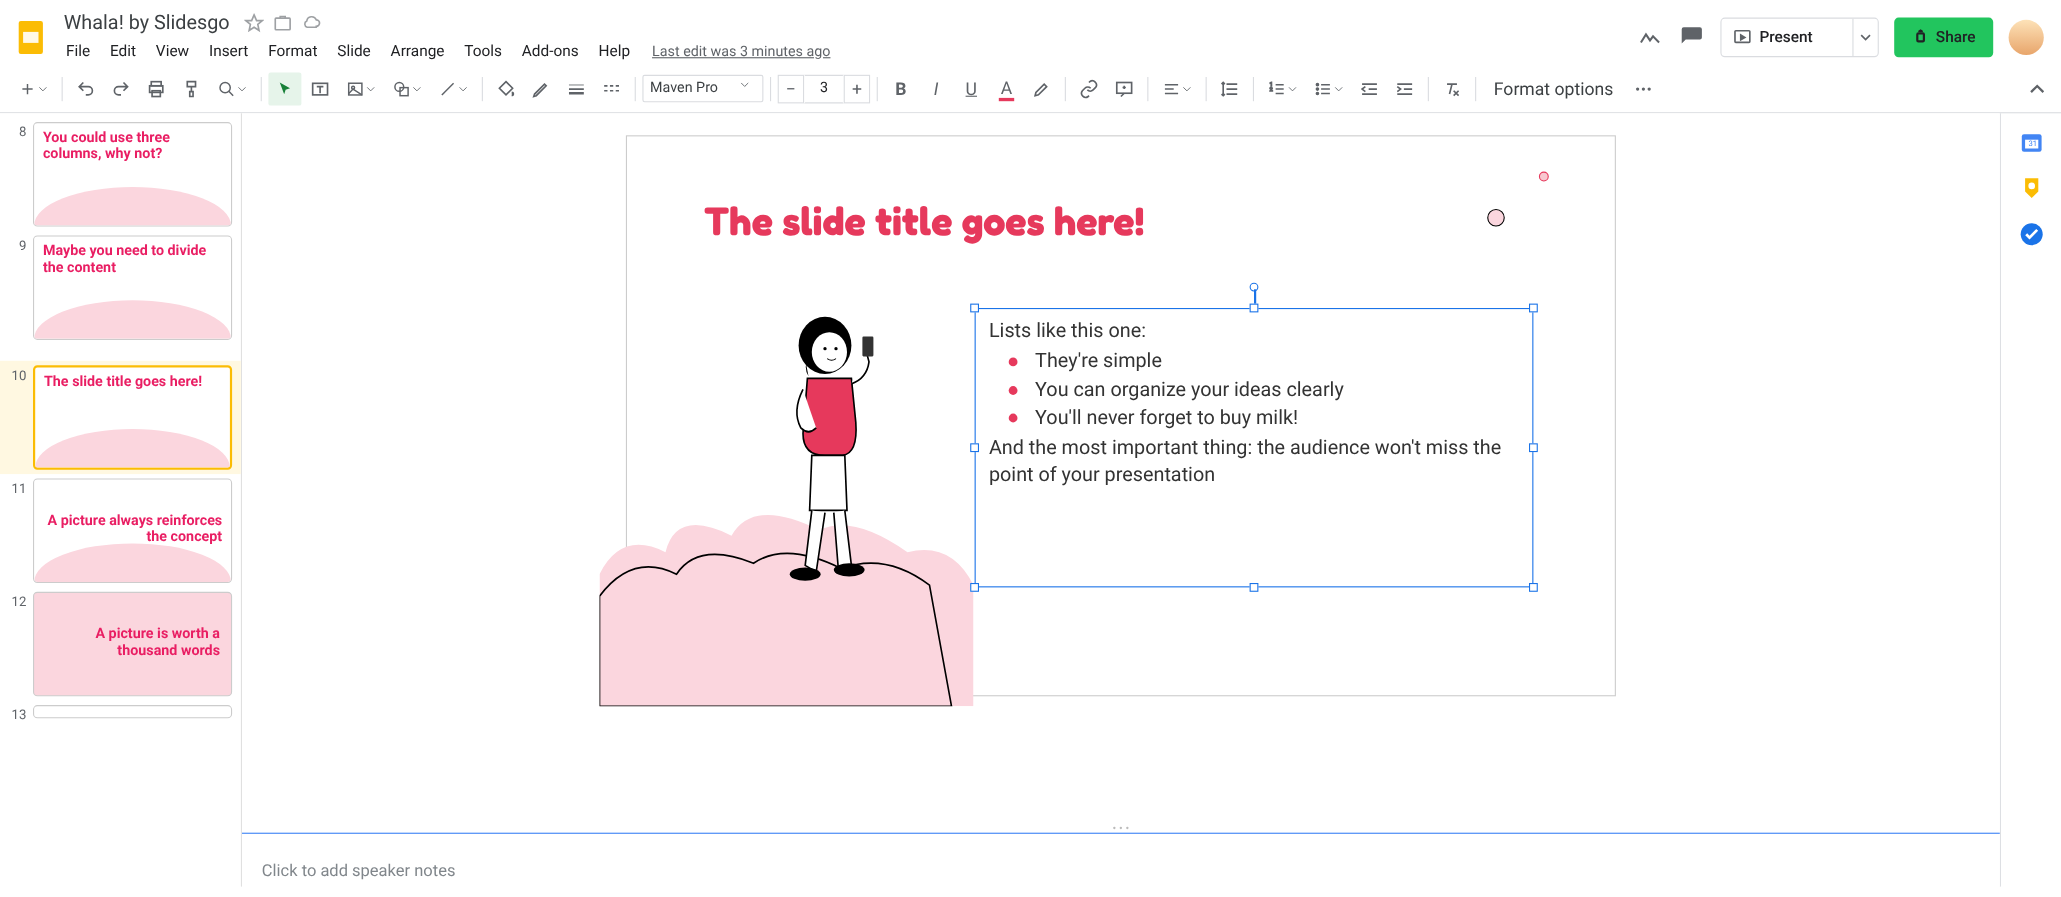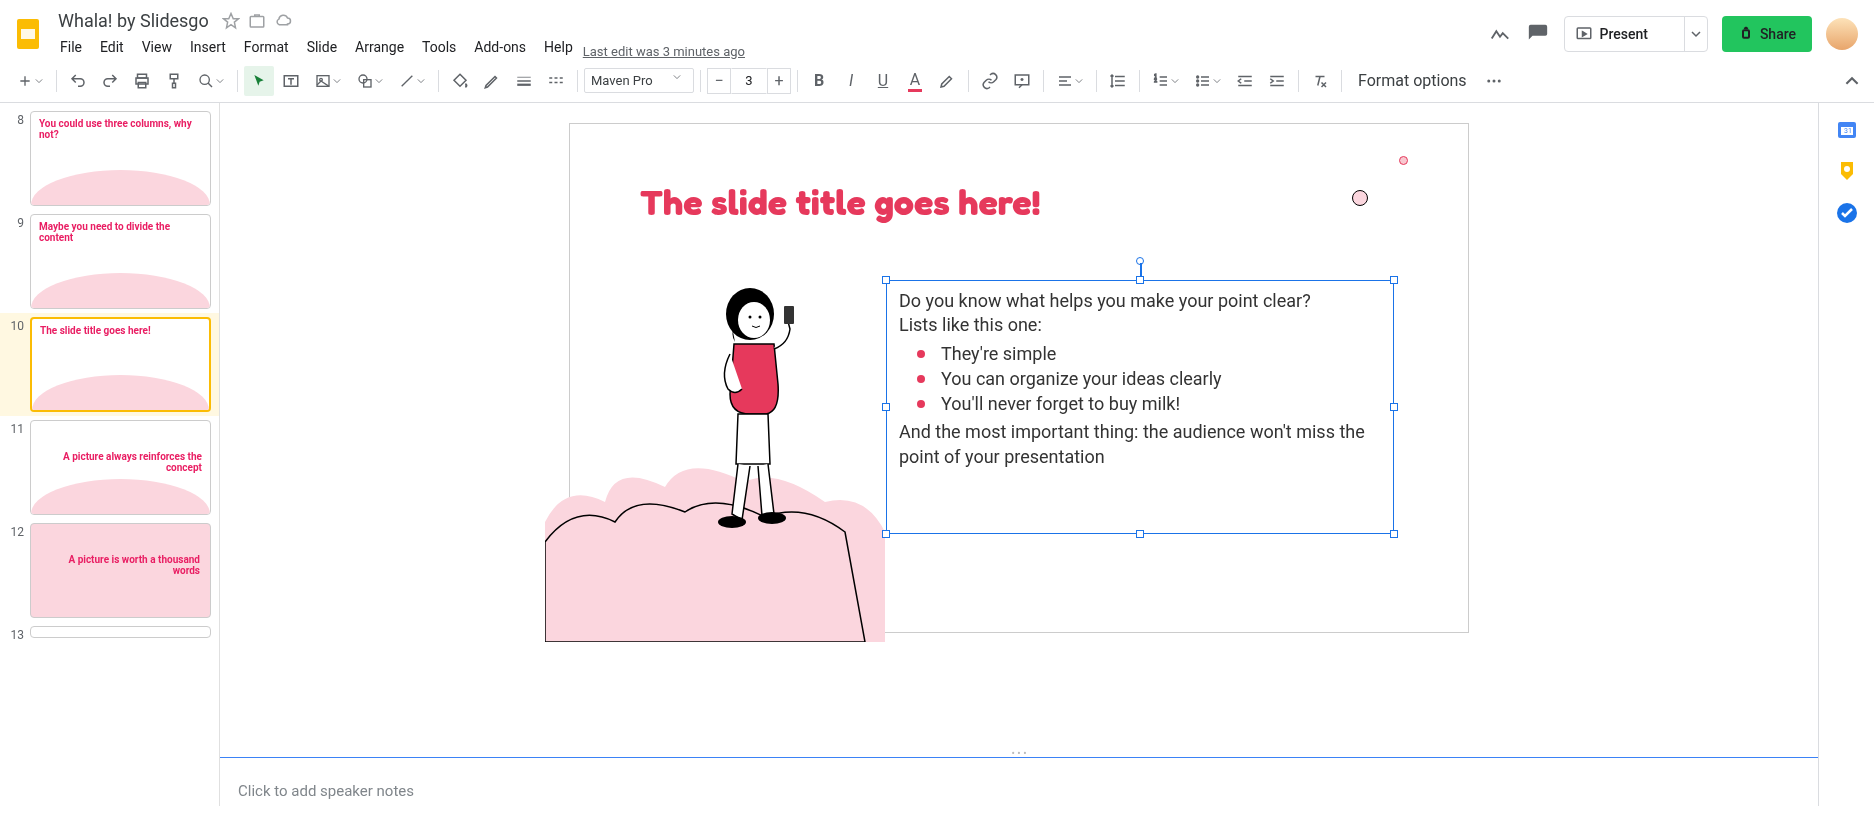--- a/index.html
+++ b/index.html
@@ -6,23 +6,23 @@
 body { font-family: 'Google Sans', Roboto, Arial, sans-serif; background: #fff; color: #202124; overflow: hidden; width: 1874px; height: 815px; }
 
 
 .header { display: flex; align-items: center; padding: 8px 16px 0 8px; }
 .logo { width: 40px; height: 40px; display: flex; align-items: center; justify-content: center; }
 .logo svg { width: 26px; height: 34px; }
 .title-area { flex: 1; margin-left: 4px; }
 .title-row { display: flex; align-items: center; gap: 6px; }
 .doc-title { font-size: 18px; color: #3c4043; padding: 2px 6px; }
 .ticon { width: 20px; height: 20px; color: #5f6368; opacity: 0.6; cursor: pointer; display:flex;align-items:center;justify-content:center;}
-.menu-row { display: flex; align-items: flex-end; gap: 2px; margin-top: 2px; }
+.menu-row { display: flex; align-items: center; gap: 2px; margin-top: 2px; }
 .menu-item { padding: 4px 8px; font-size: 14px; color: #202124; cursor: pointer; border-radius:3px;}
-.last-edit { font-size: 13px; color: #5f6368; text-decoration: underline; cursor:pointer;}
+.last-edit { font-size: 13px; color: #5f6368; text-decoration: underline; margin-left: 10px; cursor:pointer;}
 .header-right { display: flex; align-items: center; gap: 14px; }
 .hicon { width: 24px; height: 24px; color: #5f6368; cursor:pointer; display:flex;align-items:center;justify-content:center;}
 .present-btn { display: flex; align-items: center; border: 1px solid #dadce0; border-radius: 4px; height: 36px; gap: 22px; }
 .present-main { padding: 0 14px 0 10px; display: flex; align-items: center; gap: 6px; font-size: 14px; font-weight: 500; cursor:pointer; height:100%;}
 .present-drop { border-left: 1px solid #dadce0; padding: 0 6px; cursor:pointer; height:100%;display:flex;align-items:center;}
 .share-btn { background: #22c55e; border-radius: 4px; padding: 0 16px; height: 36px; display: flex; align-items: center; gap: 6px; font-size: 14px; font-weight: 500; cursor:pointer;}
 .avatar { width: 32px; height: 32px; border-radius: 50%; background: linear-gradient(#fde2b8,#e8a56b); cursor:pointer;}
 
 
 .toolbar { display: flex; align-items: center; padding: 4px 10px; border-bottom: 1px solid #dadce0; gap: 2px; height:44px;}
@@ -40,23 +40,23 @@
 
 
 .main { display: flex; height: calc(815px - 112px); }
 .filmstrip { width: 220px; background:#fff; overflow-y:auto; border-right:1px solid #e0e0e0; padding-top:4px; position:relative;}
 .filmstrip::-webkit-scrollbar{width:12px;}
 .filmstrip::-webkit-scrollbar-thumb{background:#dadce0;border-radius:6px;}
 .slide-row{display:flex;padding:4px 8px 4px 6px;gap:6px;}
 .slide-num{width:18px;font-size:12px;color:#5f6368;text-align:right;padding-top:2px;}
 .thumb{flex:1;height:95px;border:1px solid #ccc;border-radius:4px;background:#fff;position:relative;overflow:hidden;cursor:pointer;}
 .slide-row.selected .thumb{border:2px solid #fbbc04;}
-.slide-row.selected{background:#fff8e1;}
+.slide-row.selected{background:#fff8e1;margin-top:15px;}
 .thumb .tcloud{position:absolute;bottom:0;left:0;right:0;height:35px;background:#fbd6de;border-radius:50% 50% 0 0/100% 100% 0 0;}
-.thumb .ttitle{font-size:10px;color:#e91e63;font-weight:700;padding:6px 8px;}
+.thumb .ttitle{font-size:13px;color:#e91e63;font-weight:700;padding:6px 8px;}
 
 
 .canvas-area{flex:1;background:#fff;display:flex;flex-direction:column;position:relative;}
 .canvas-wrap{flex:1;display:flex;align-items:flex-start;justify-content:center;padding:20px;overflow:auto;}
 .slide-canvas{width:900px;height:510px;background:#fff;border:1px solid #ccc;position:relative;}
 .slide-title{position:absolute;left:70px;top:56px;font-size:36px;font-weight:800;color:#e6395c;font-family:'Fredoka',Arial,sans-serif;}
 .txtbox{position:absolute;left:316px;top:156px;width:508px;height:254px;border:1.5px solid #1a73e8;padding:8px 12px;font-size:18px;color:#333;line-height:1.35;}
 .txtbox ul{list-style:none;margin:4px 0;}
 .txtbox li{position:relative;padding-left:42px;margin:1px 0;}
 .txtbox li::before{content:"";position:absolute;left:18px;top:8px;width:8px;height:8px;background:#e6395c;border-radius:50%;}
@@ -452,21 +452,20 @@
           <div class="rothandle"></div>
           <div class="rotline"></div>
           <div class="handle tl"></div>
           <div class="handle tm"></div>
           <div class="handle tr"></div>
           <div class="handle lm"></div>
           <div class="handle rm"></div>
           <div class="handle bl"></div>
           <div class="handle bm"></div>
           <div class="handle br"></div>
-          <div>Do you know what helps you make your point clear?</div>
           <div>Lists like this one:</div>
           <ul>
             <li>They're simple</li>
             <li>You can organize your ideas clearly</li>
             <li>You'll never forget to buy milk!</li>
           </ul>
           <div>And the most important thing: the audience won't miss the point of your presentation</div>
         </div>
       </div>
     </div>

